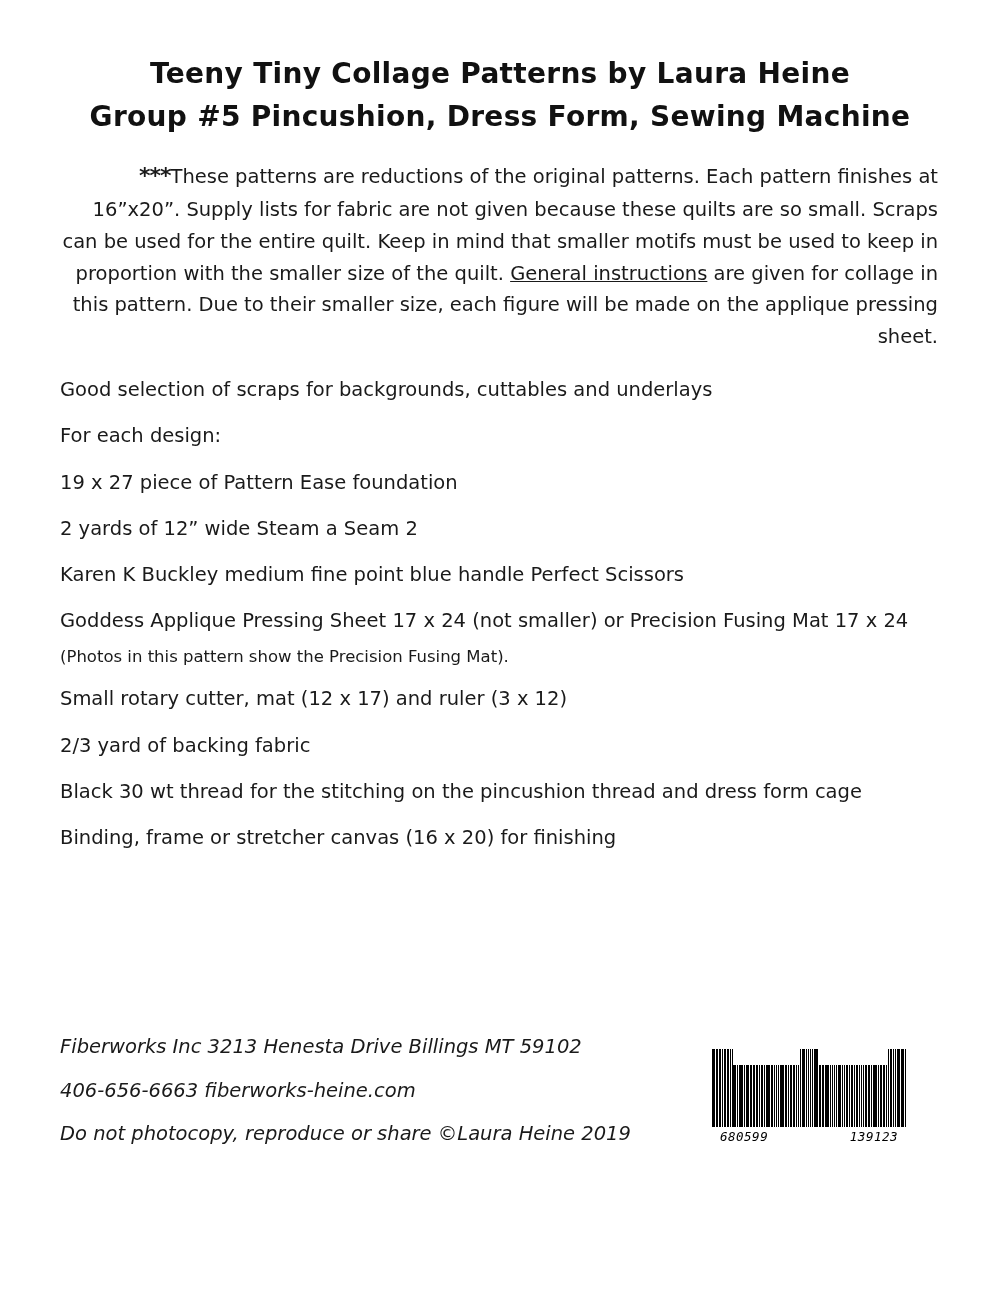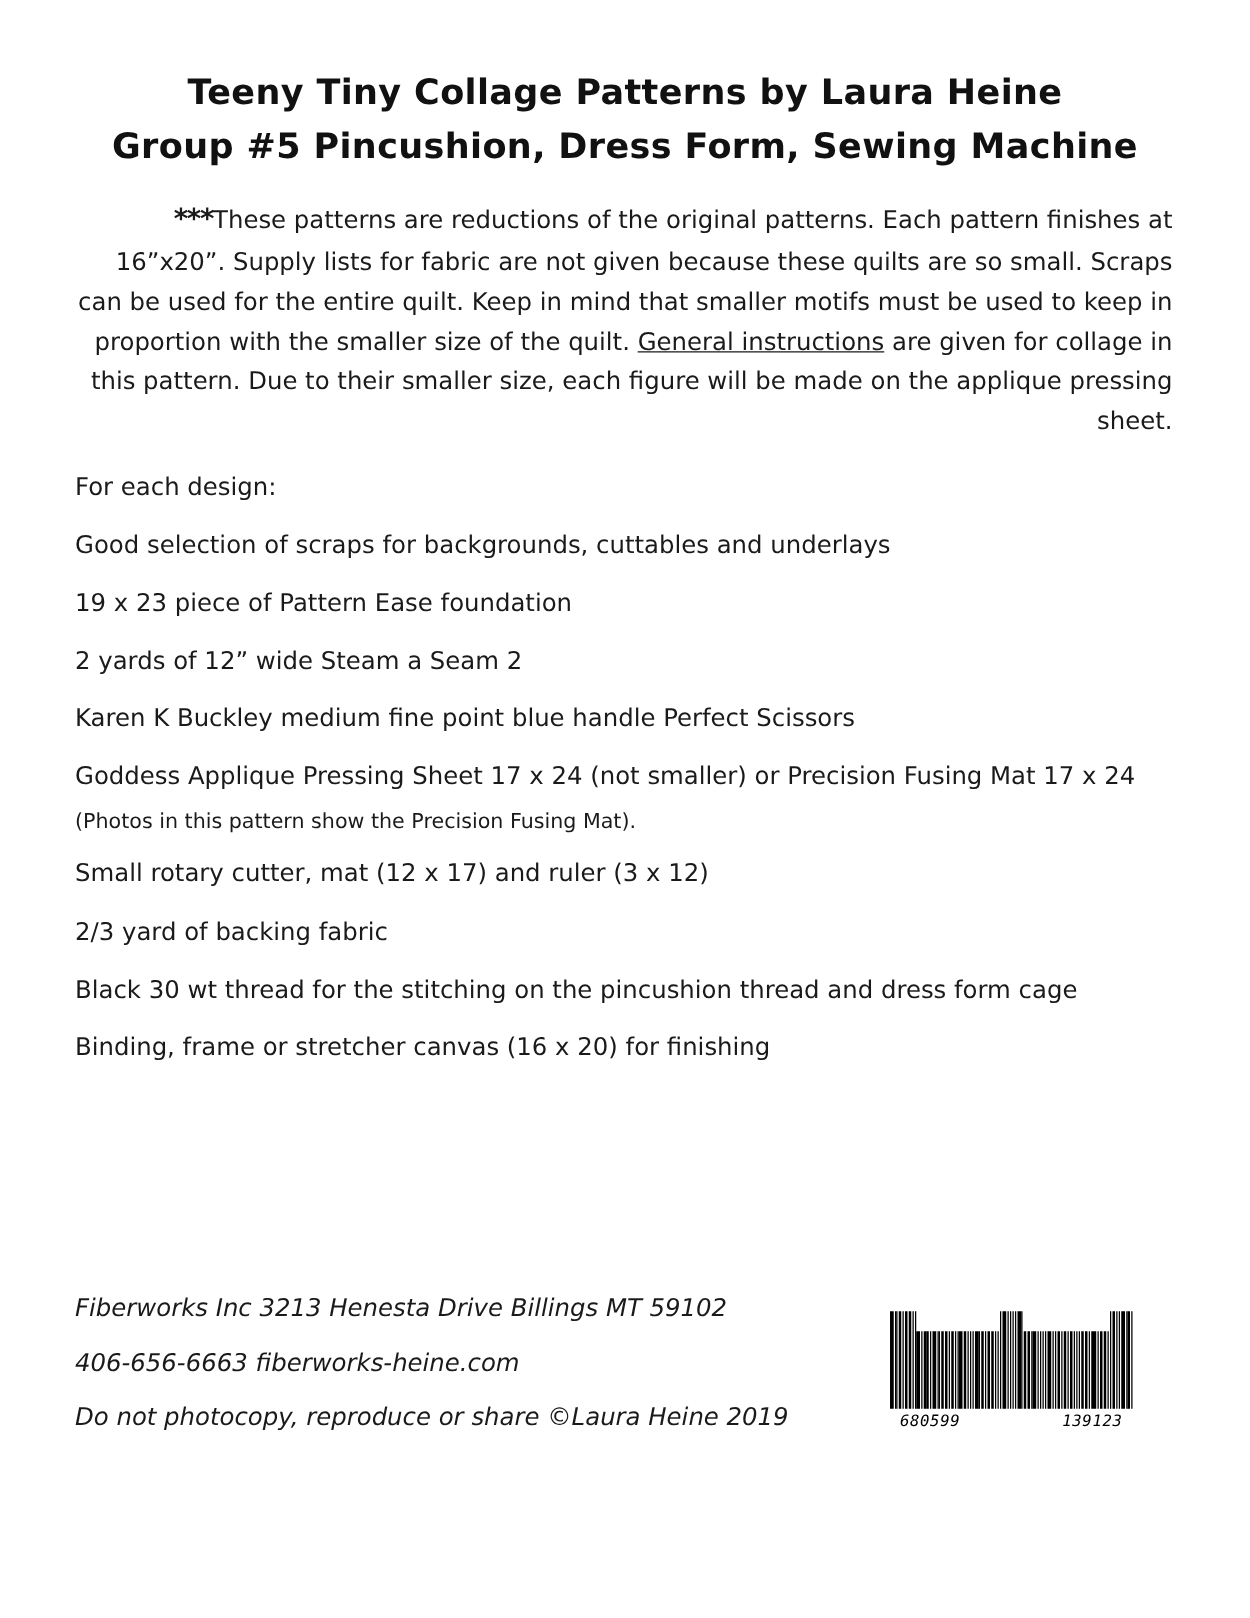--- a/index.html
+++ b/index.html
@@ -111,23 +111,23 @@
   <div class="title-block">
     <div class="title-line">Teeny Tiny Collage Patterns by Laura Heine</div>
     <div class="title-line">Group #5 Pincushion, Dress Form, Sewing Machine</div>
   </div>
 
   <div class="body-block">
 
     <p class="para"><span class="stars">***</span><span>These patterns are reductions of the original patterns. Each pattern finishes at 16”x20”. Supply lists for fabric are not given because these quilts are so small. Scraps can be used for the entire quilt. Keep in mind that smaller motifs must be used to keep in proportion with the smaller size of the quilt. </span><span class="underline">General instructions</span><span> are given for collage in this pattern. Due to their smaller size, each figure will be made on the applique pressing sheet.</span></p>
 
     <div class="list">
+      <div class="list-item">Good selection of scraps for backgrounds, cuttables and underlays</div>
       <div class="list-item">For each design:</div>
-      <div class="list-item">Good selection of scraps for backgrounds, cuttables and underlays</div>
-      <div class="list-item">19 x 23 piece of Pattern Ease foundation</div>
+      <div class="list-item">19 x 27 piece of Pattern Ease foundation</div>
       <div class="list-item">2 yards of 12” wide Steam a Seam 2</div>
       <div class="list-item">Karen K Buckley medium fine point blue handle Perfect Scissors</div>
       <div class="list-item">Goddess Applique Pressing Sheet 17 x 24 (not smaller) or Precision Fusing Mat 17 x 24</div>
       <div class="list-item small">(Photos in this pattern show the Precision Fusing Mat).</div>
       <div class="list-item">Small rotary cutter, mat (12 x 17) and ruler (3 x 12)</div>
       <div class="list-item">2/3 yard of backing fabric</div>
       <div class="list-item">Black 30 wt thread for the stitching on the pincushion thread and dress form cage</div>
       <div class="list-item">Binding, frame or stretcher canvas (16 x 20) for finishing</div>
     </div>
 

